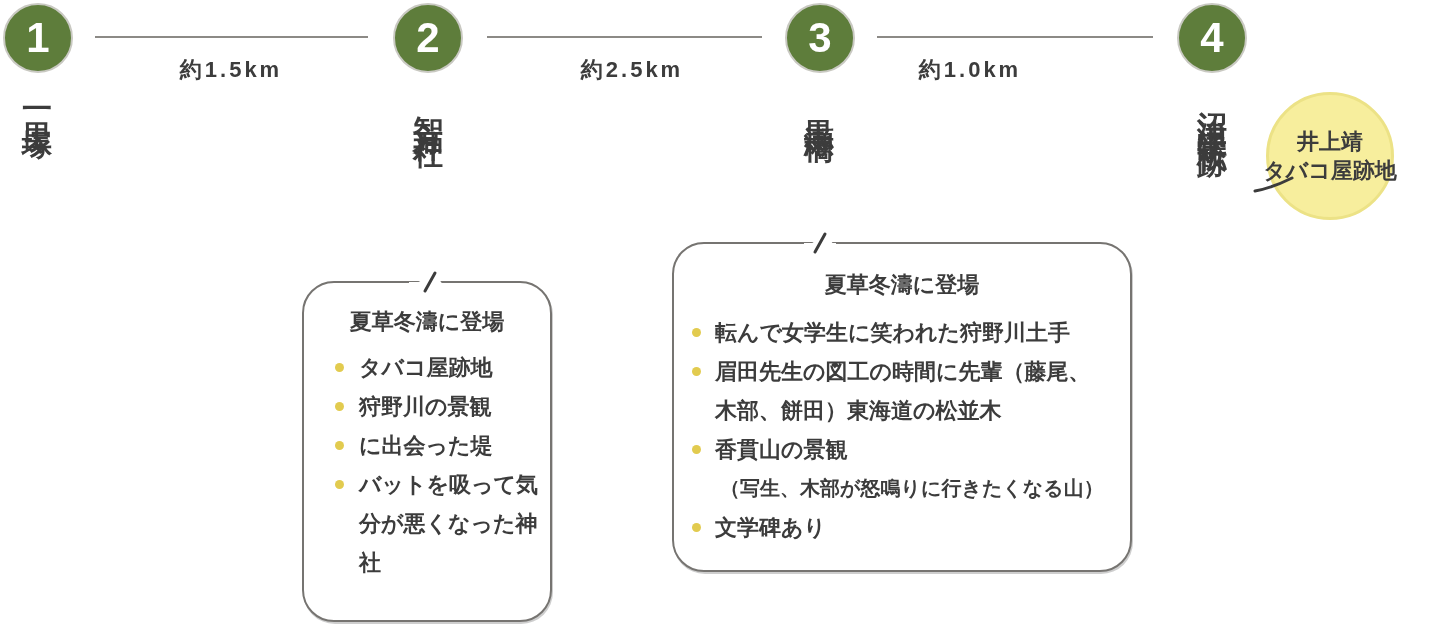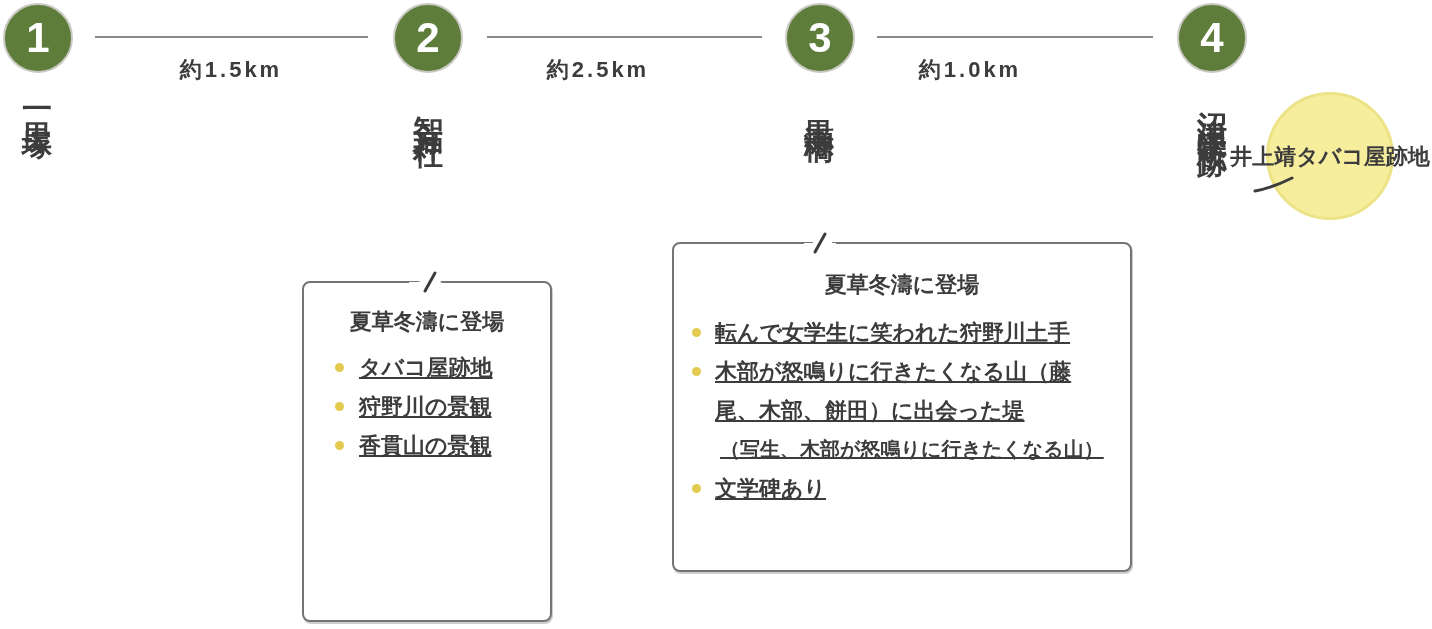--- a/index.html
+++ b/index.html
@@ -31,38 +31,38 @@
   .stop-name{
     position:absolute;transform:translateX(-50%);
     writing-mode:vertical-rl;text-orientation:upright;
     font-size:30px;font-weight:bold;letter-spacing:7px;line-height:1;
     white-space:nowrap;
   }
   
   .note-circle{
     position:absolute;left:1266px;top:92px;width:128px;height:128px;
     border-radius:50%;background:#f7ee9d;border:3px solid #ece286;box-sizing:border-box;
-    display:flex;flex-direction:row;align-items:center;justify-content:center;
+    display:flex;flex-direction:column;align-items:center;justify-content:center;
     text-align:center;
   }
   .note-circle span{font-size:22px;font-weight:bold;line-height:29px;white-space:nowrap;}
   .note-pointer{position:absolute;left:1250px;top:172px;}
   
   .callout{
     position:absolute;background:#ffffff;
-    border:2px solid #767471;border-radius:8px;box-sizing:border-box;
+    border:2px solid #767471;border-radius:32px;box-sizing:border-box;
     box-shadow:1px 2px 0 rgba(60,60,60,0.25);
   }
   .callout-tail{position:absolute;}
   .callout-title{
     text-align:center;font-size:22px;font-weight:bold;line-height:30px;
   }
   #callout-0 .callout-title{margin-top:24px;}
   #callout-1 .callout-title{margin-top:26px;}
-  .callout-list{font-size:22px;font-weight:bold;line-height:39px;text-decoration:underline;}
+  .callout-list{font-size:22px;font-weight:bold;line-height:39px;}
   #callout-0 .callout-list{margin-top:11px;padding:0 4px 0 31px;}
   #callout-1 .callout-list{margin-top:13px;padding:0 26px 0 18px;}
   .item{display:flex;align-items:flex-start;}
   .dot{
     flex:none;width:9px;height:9px;border-radius:50%;background:#e2cb4f;
     margin-top:15px;
   }
   #callout-0 .dot{margin-right:15px;}
   #callout-1 .dot{margin-right:14px;}
   .item-note{
@@ -74,21 +74,21 @@
 </head>
 <body>
 
 <div class="canvas">
 
   <div class="route-line" style="left:95px;width:273px;"></div>
   <div class="route-line" style="left:487px;width:275px;"></div>
   <div class="route-line" style="left:877px;width:276px;"></div>
 
   <div class="distance" style="left:231px;">約1.5km</div>
-  <div class="distance" style="left:598px;text-align:center;">約2.5km</div>
+  <div class="distance" style="left:632px;text-align:center;">約2.5km</div>
   <div class="distance" style="left:970px;">約1.0km</div>
 
   <div class="stop-circle" style="left:3px;">
       <span>1</span>
     </div>
   <div class="stop-circle" style="left:393px;">
       <span>2</span>
     </div>
   <div class="stop-circle" style="left:785px;">
       <span>3</span>
@@ -121,40 +121,48 @@
       <div class="item">
           <span class="dot"></span>
           <span class="item-text">タバコ屋跡地</span>
         </div>
       <div class="item">
           <span class="dot"></span>
           <span class="item-text">狩野川の景観</span>
         </div>
       <div class="item">
           <span class="dot"></span>
-          <span class="item-text">香貫山の景観</span>
+          <span class="item-text">に出会った堤</span>
+        </div>
+      <div class="item">
+          <span class="dot"></span>
+          <span class="item-text">バットを吸って気分が悪くなった神社</span>
         </div>
     </div>
   </div>
 
   <div class="callout" id="callout-1">
     <svg class="callout-tail" style="left:126px;top:-14px;" width="44" height="32" viewBox="0 0 44 32">
       <rect x="4" y="13" width="32" height="6" fill="#ffffff"></rect>
       <polygon points="8,16 25,4 35,16" fill="#ffffff"></polygon>
       <line x1="15" y1="22" x2="25" y2="4" stroke="#3c3c3c" stroke-width="3" stroke-linecap="round"></line>
     </svg>
     <div class="callout-title">夏草冬濤に登場</div>
     <div class="callout-list">
       <div class="item">
           <span class="dot"></span>
           <span class="item-text">転んで女学生に笑われた狩野川土手</span>
         </div>
       <div class="item">
           <span class="dot"></span>
-          <span class="item-text">木部が怒鳴りに行きたくなる山（藤尾、木部、餅田）に出会った堤</span>
+          <span class="item-text">眉田先生の図工の時間に先輩（藤尾、木部、餅田）東海道の松並木</span>
+        </div>
+      <div class="item">
+          <span class="dot"></span>
+          <span class="item-text">香貫山の景観</span>
         </div>
       <div class="item-note">（写生、木部が怒鳴りに行きたくなる山）</div>
       <div class="item">
           <span class="dot"></span>
           <span class="item-text">文学碑あり</span>
         </div>
     </div>
   </div>
 
 </div>

